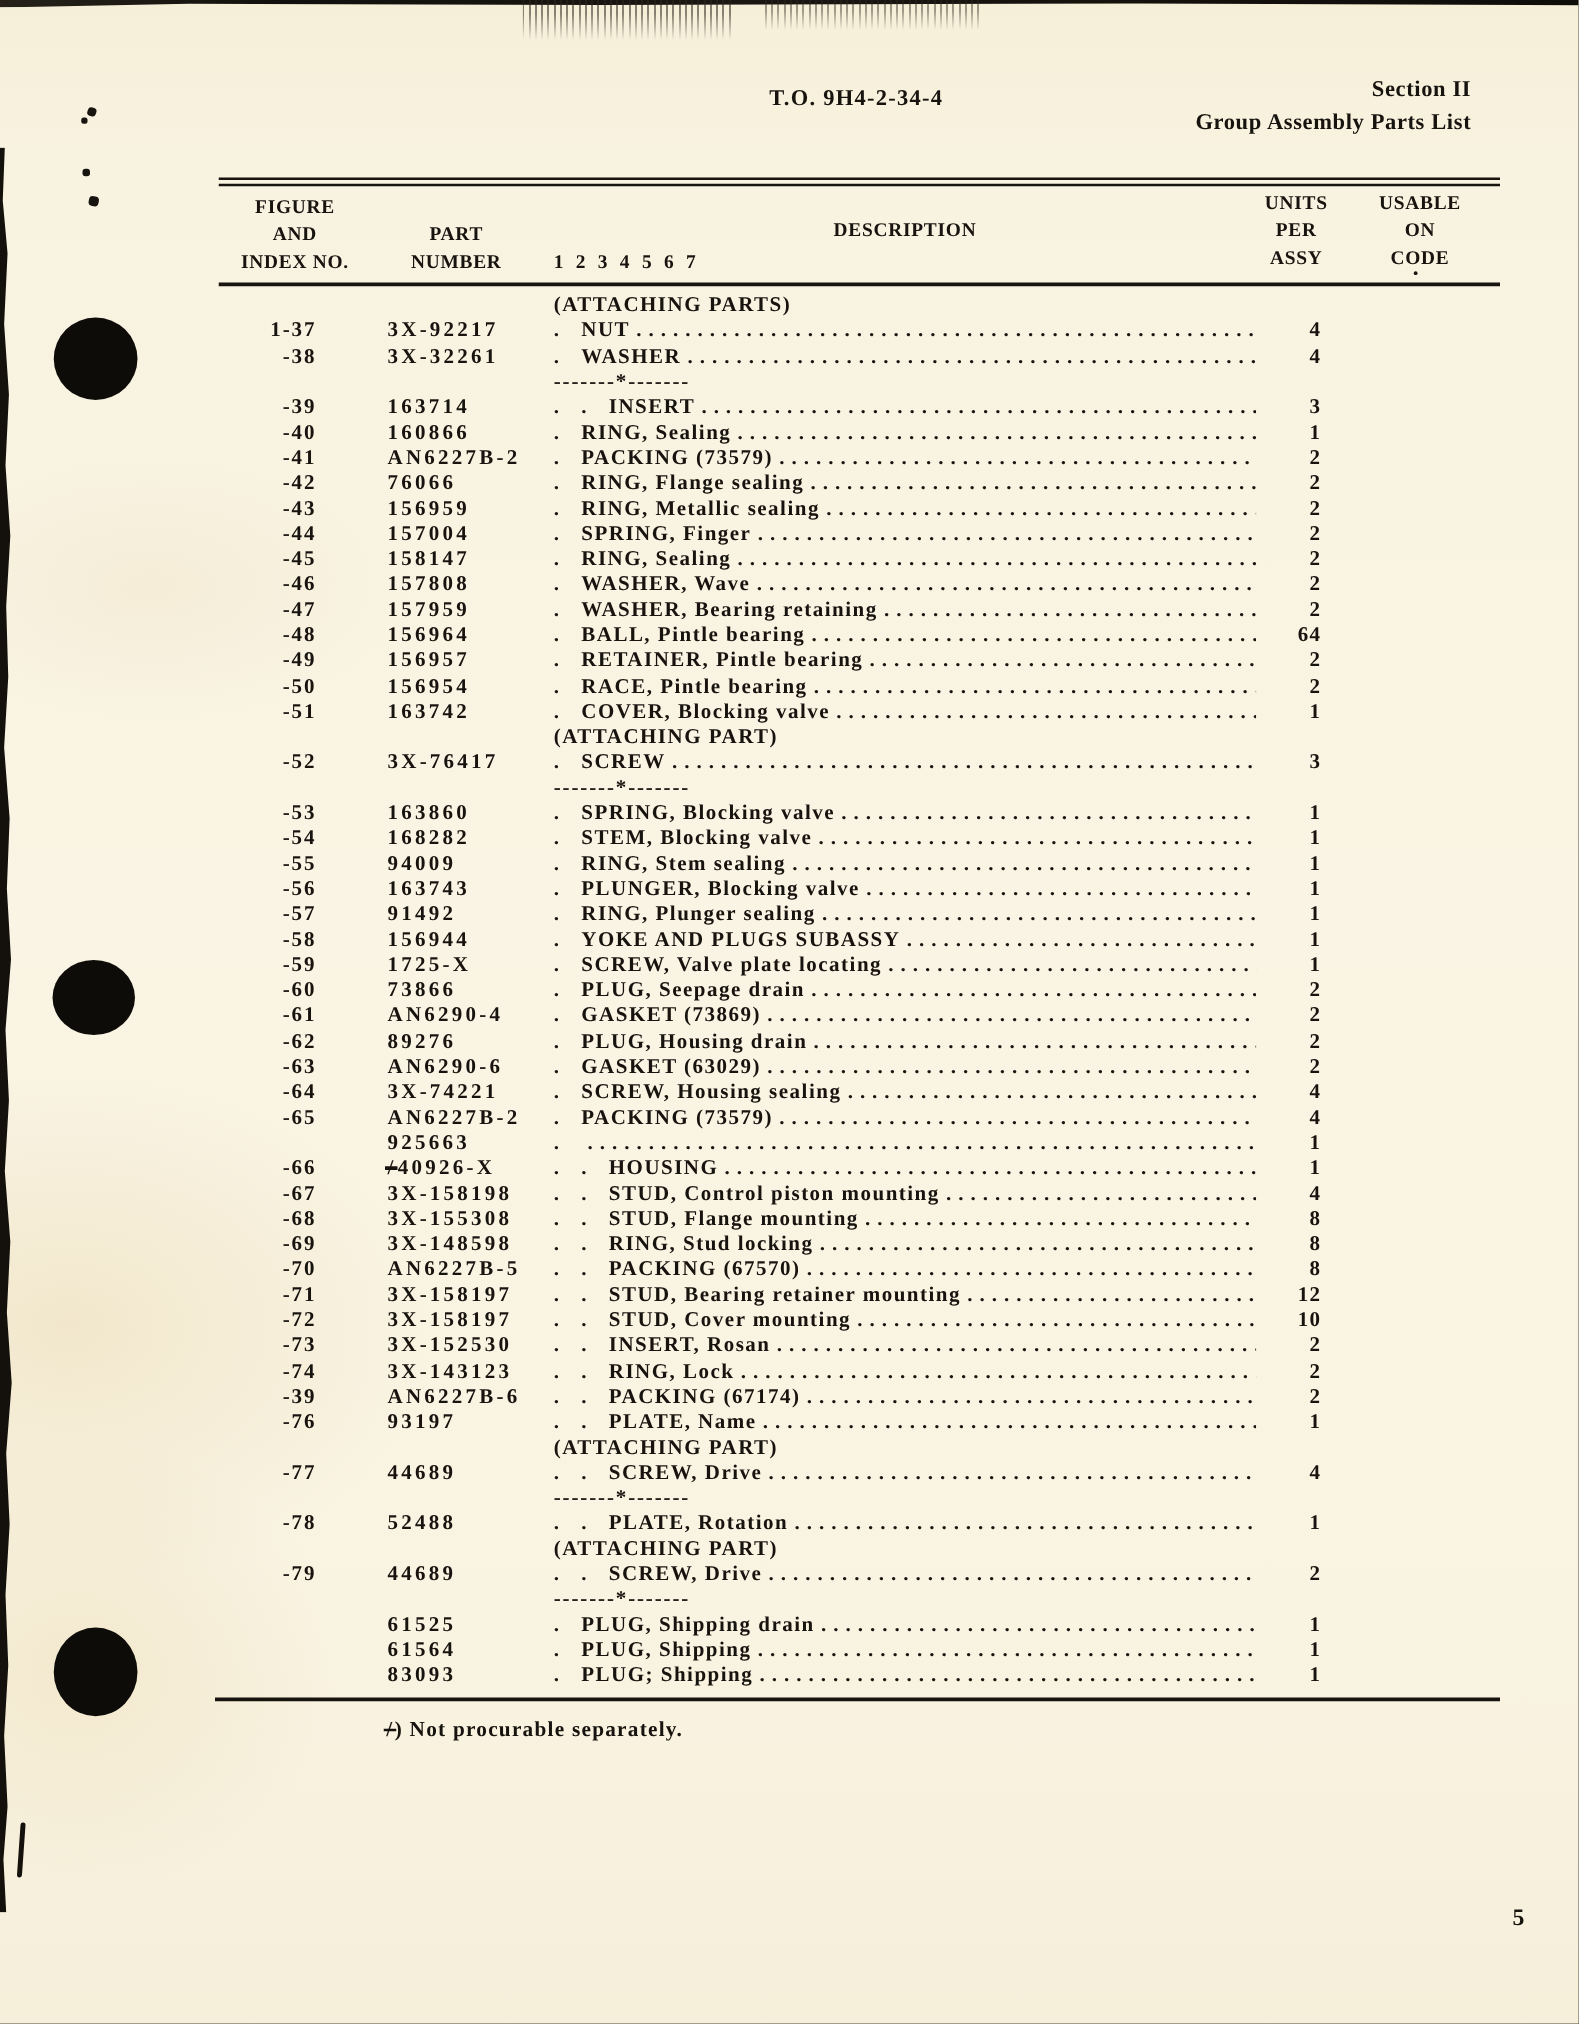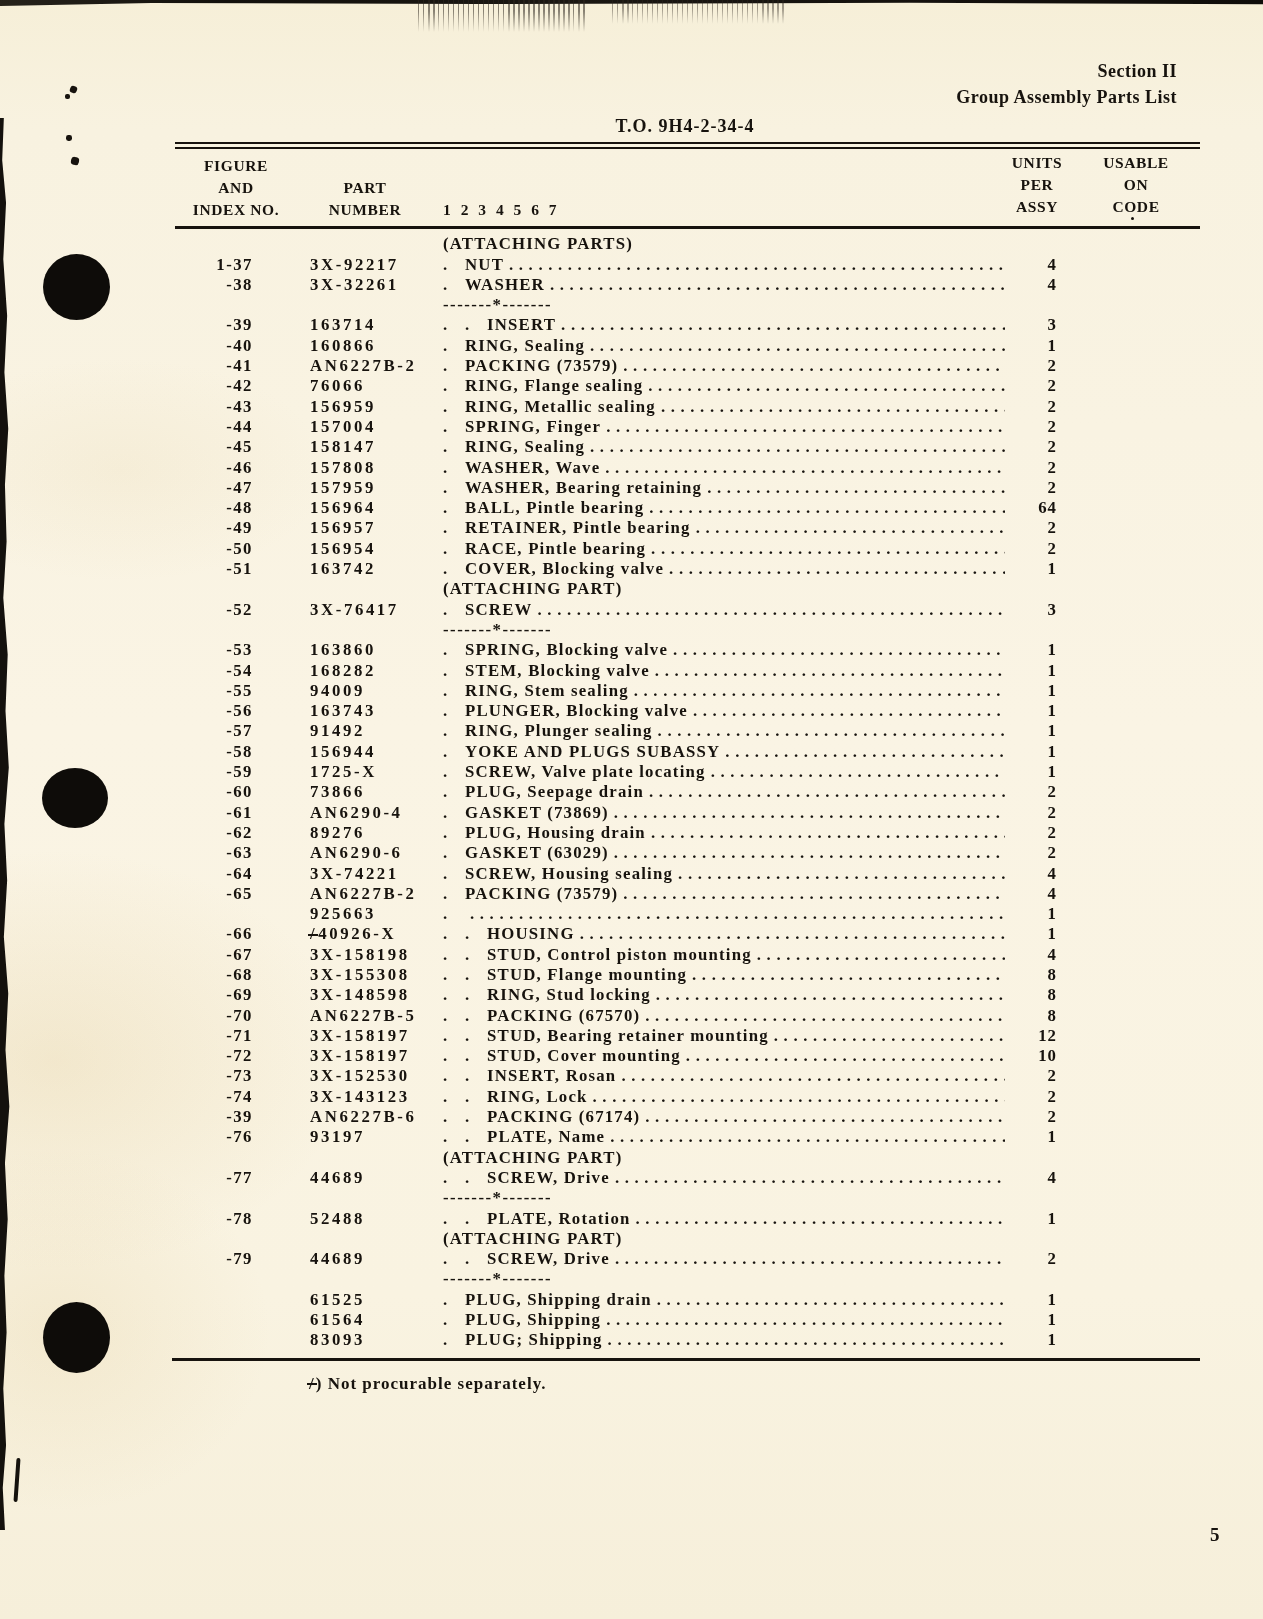--- a/index.html
+++ b/index.html
@@ -33,42 +33,42 @@
   .sp3{left:66px;top:135px;width:6px;height:6px;}
   .sp4{left:71px;top:157px;width:8px;height:8px;transform:rotate(10deg);}
   .smudge{position:absolute;top:0;
     background:repeating-linear-gradient(90deg,rgba(45,38,30,.55) 0 1.5px,rgba(45,38,30,0) 1.5px 5px);
     -webkit-mask-image:linear-gradient(180deg,#000 0,#000 35%,transparent 100%);
     mask-image:linear-gradient(180deg,#000 0,#000 35%,transparent 100%);}
   .sm1{left:418px;width:168px;height:32px;}
   .sm2{left:612px;width:175px;height:24px;opacity:.8;}
   .pen-mark{position:absolute;left:15px;top:1458px;width:4px;height:44px;background:#15120d;transform:rotate(4deg);border-radius:2px;}
   
-  .to-number{position:absolute;left:475px;top:68px;width:420px;text-align:center;font-size:18px;letter-spacing:1px;margin-top:48px;}
+  .to-number{position:absolute;left:475px;top:68px;width:420px;text-align:center;font-size:18px;letter-spacing:1px;}
   .right-head{position:absolute;right:86px;text-align:right;font-size:18px;letter-spacing:.5px;}
   .rh1{top:61px;}
   .rh2{top:87px;}
   
   .rule{position:absolute;left:175px;width:1025px;background:#17130e;}
   .rule-a{top:142px;height:2px;}
   .rule-b{top:147px;height:2px;}
   .rule-c{top:226px;height:2.5px;}
   .rule-d{top:1358px;height:3px;width:1028px;left:172px;}
   
   .colhead{position:absolute;text-align:center;font-size:15.5px;line-height:22px;letter-spacing:.6px;}
   .ch-figure{left:180px;top:155px;width:112px;}
   .ch-part{left:300px;top:177px;width:130px;}
   .ch-cols{left:443px;top:199px;width:220px;text-align:left;letter-spacing:3px;}
   .ch-desc{left:443px;top:174px;width:562px;}
   .ch-units{left:1003px;top:152px;width:68px;}
   .ch-code{left:1080px;top:152px;width:112px;}
   .code-dot{position:absolute;left:1131px;top:217px;width:3px;height:3px;background:#17130e;border-radius:50%;}
   
   .tbody{position:absolute;left:175px;top:234px;width:1025px;font-size:16.8px;}
-  .row{display:flex;align-items:flex-end;height:20.3px;white-space:nowrap;}
+  .row{display:flex;align-items:center;height:20.3px;white-space:nowrap;}
   .c-idx{width:105px;text-align:right;padding-right:27px;box-sizing:border-box;letter-spacing:1.5px;}
   .c-part{width:163px;padding-left:30px;box-sizing:border-box;letter-spacing:2.6px;}
   .c-desc{width:562px;display:flex;align-items:baseline;overflow:hidden;letter-spacing:1.2px;}
   .c-units{width:60px;text-align:right;padding-right:8px;box-sizing:border-box;letter-spacing:1px;}
   .c-code{flex:1;}
   .pdot{display:inline-block;width:22px;flex:0 0 22px;}
   .dtext{flex:0 0 auto;}
   .leader{flex:1 1 auto;overflow:hidden;letter-spacing:5.6px;margin-left:5px;}
   .sect-text{letter-spacing:1.2px;}
   .sep-text{letter-spacing:1.5px;}
@@ -109,20 +109,21 @@
   <div class="colhead ch-figure">
       <div>FIGURE</div>
       <div>AND</div>
       <div>INDEX NO.</div>
     </div>
   <div class="colhead ch-part">
       <div>PART</div>
       <div>NUMBER</div>
     </div>
   <div class="colhead ch-cols">1 2 3 4 5 6 7</div>
+  <div class="colhead ch-desc">DESCRIPTION</div>
   <div class="colhead ch-units">
       <div>UNITS</div>
       <div>PER</div>
       <div>ASSY</div>
     </div>
   <div class="colhead ch-code">
       <div>USABLE</div>
       <div>ON</div>
       <div>CODE</div>
     </div>

